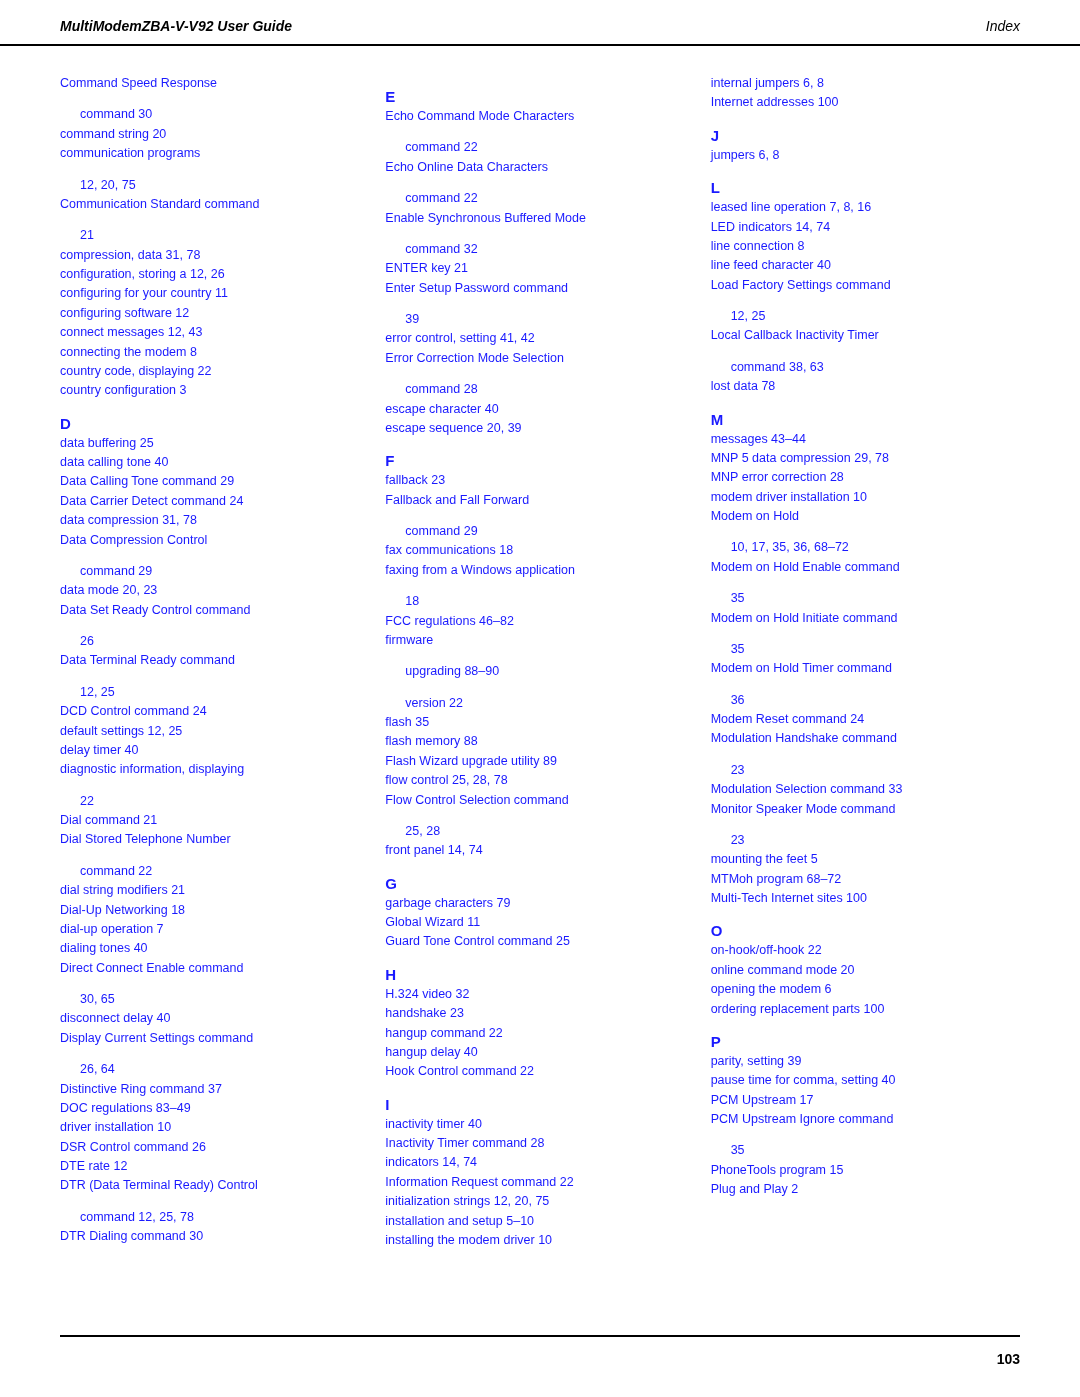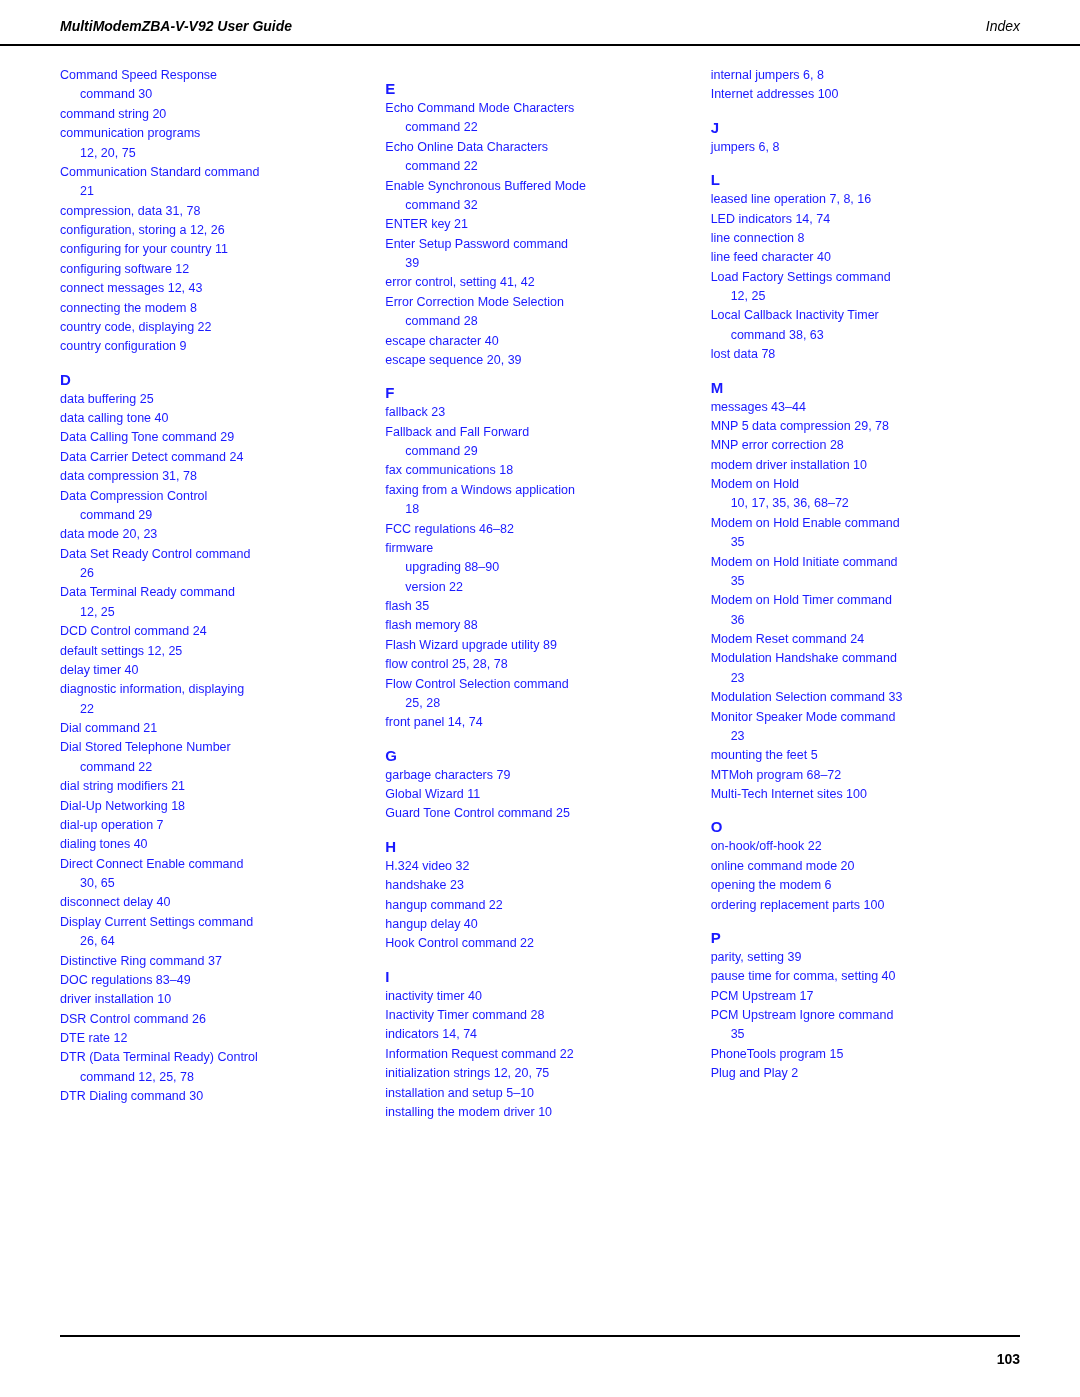--- a/index.html
+++ b/index.html
@@ -16,21 +16,21 @@
       min-height: 1397px;
       padding: 0;
       position: relative;
     }
     .header {
       display: flex;
       justify-content: space-between;
       align-items: center;
       padding: 18px 60px 10px 60px;
       border-bottom: 2px solid #000;
-      margin-bottom: 0;
+      margin-bottom: 8px;
     }
     .header-left {
       font-weight: bold;
       font-size: 14px;
       font-style: italic;
       color: #000;
     }
     .header-right {
       font-weight: normal;
       font-size: 14px;
@@ -48,20 +48,21 @@
       flex-direction: column;
     }
     .index-entry {
       color: #1a1aff;
       font-size: 12.5px;
       line-height: 1.55;
       text-decoration: none;
     }
     .index-entry.sub {
       padding-left: 20px;
+      margin-top: 12px;
     }
     .section-letter {
       font-weight: bold;
       font-size: 15px;
       color: #1a1aff;
       margin-top: 14px;
       margin-bottom: 2px;
     }
     .footer {
       position: absolute;
@@ -98,21 +99,21 @@
         <div class="index-entry sub">12, 20, 75</div>
         <div class="index-entry">Communication Standard command</div>
         <div class="index-entry sub">21</div>
         <div class="index-entry">compression, data  31, 78</div>
         <div class="index-entry">configuration, storing a  12, 26</div>
         <div class="index-entry">configuring for your country  11</div>
         <div class="index-entry">configuring software  12</div>
         <div class="index-entry">connect messages  12, 43</div>
         <div class="index-entry">connecting the modem  8</div>
         <div class="index-entry">country code, displaying  22</div>
-        <div class="index-entry">country configuration  9</div>
+        <div class="index-entry">country configuration  3</div>
         <div class="section-letter">D</div>
         <div class="index-entry">data buffering  25</div>
         <div class="index-entry">data calling tone  40</div>
         <div class="index-entry">Data Calling Tone command  29</div>
         <div class="index-entry">Data Carrier Detect command  24</div>
         <div class="index-entry">data compression  31, 78</div>
         <div class="index-entry">Data Compression Control</div>
         <div class="index-entry sub">command  29</div>
         <div class="index-entry">data mode  20, 23</div>
         <div class="index-entry">Data Set Ready Control command</div>

